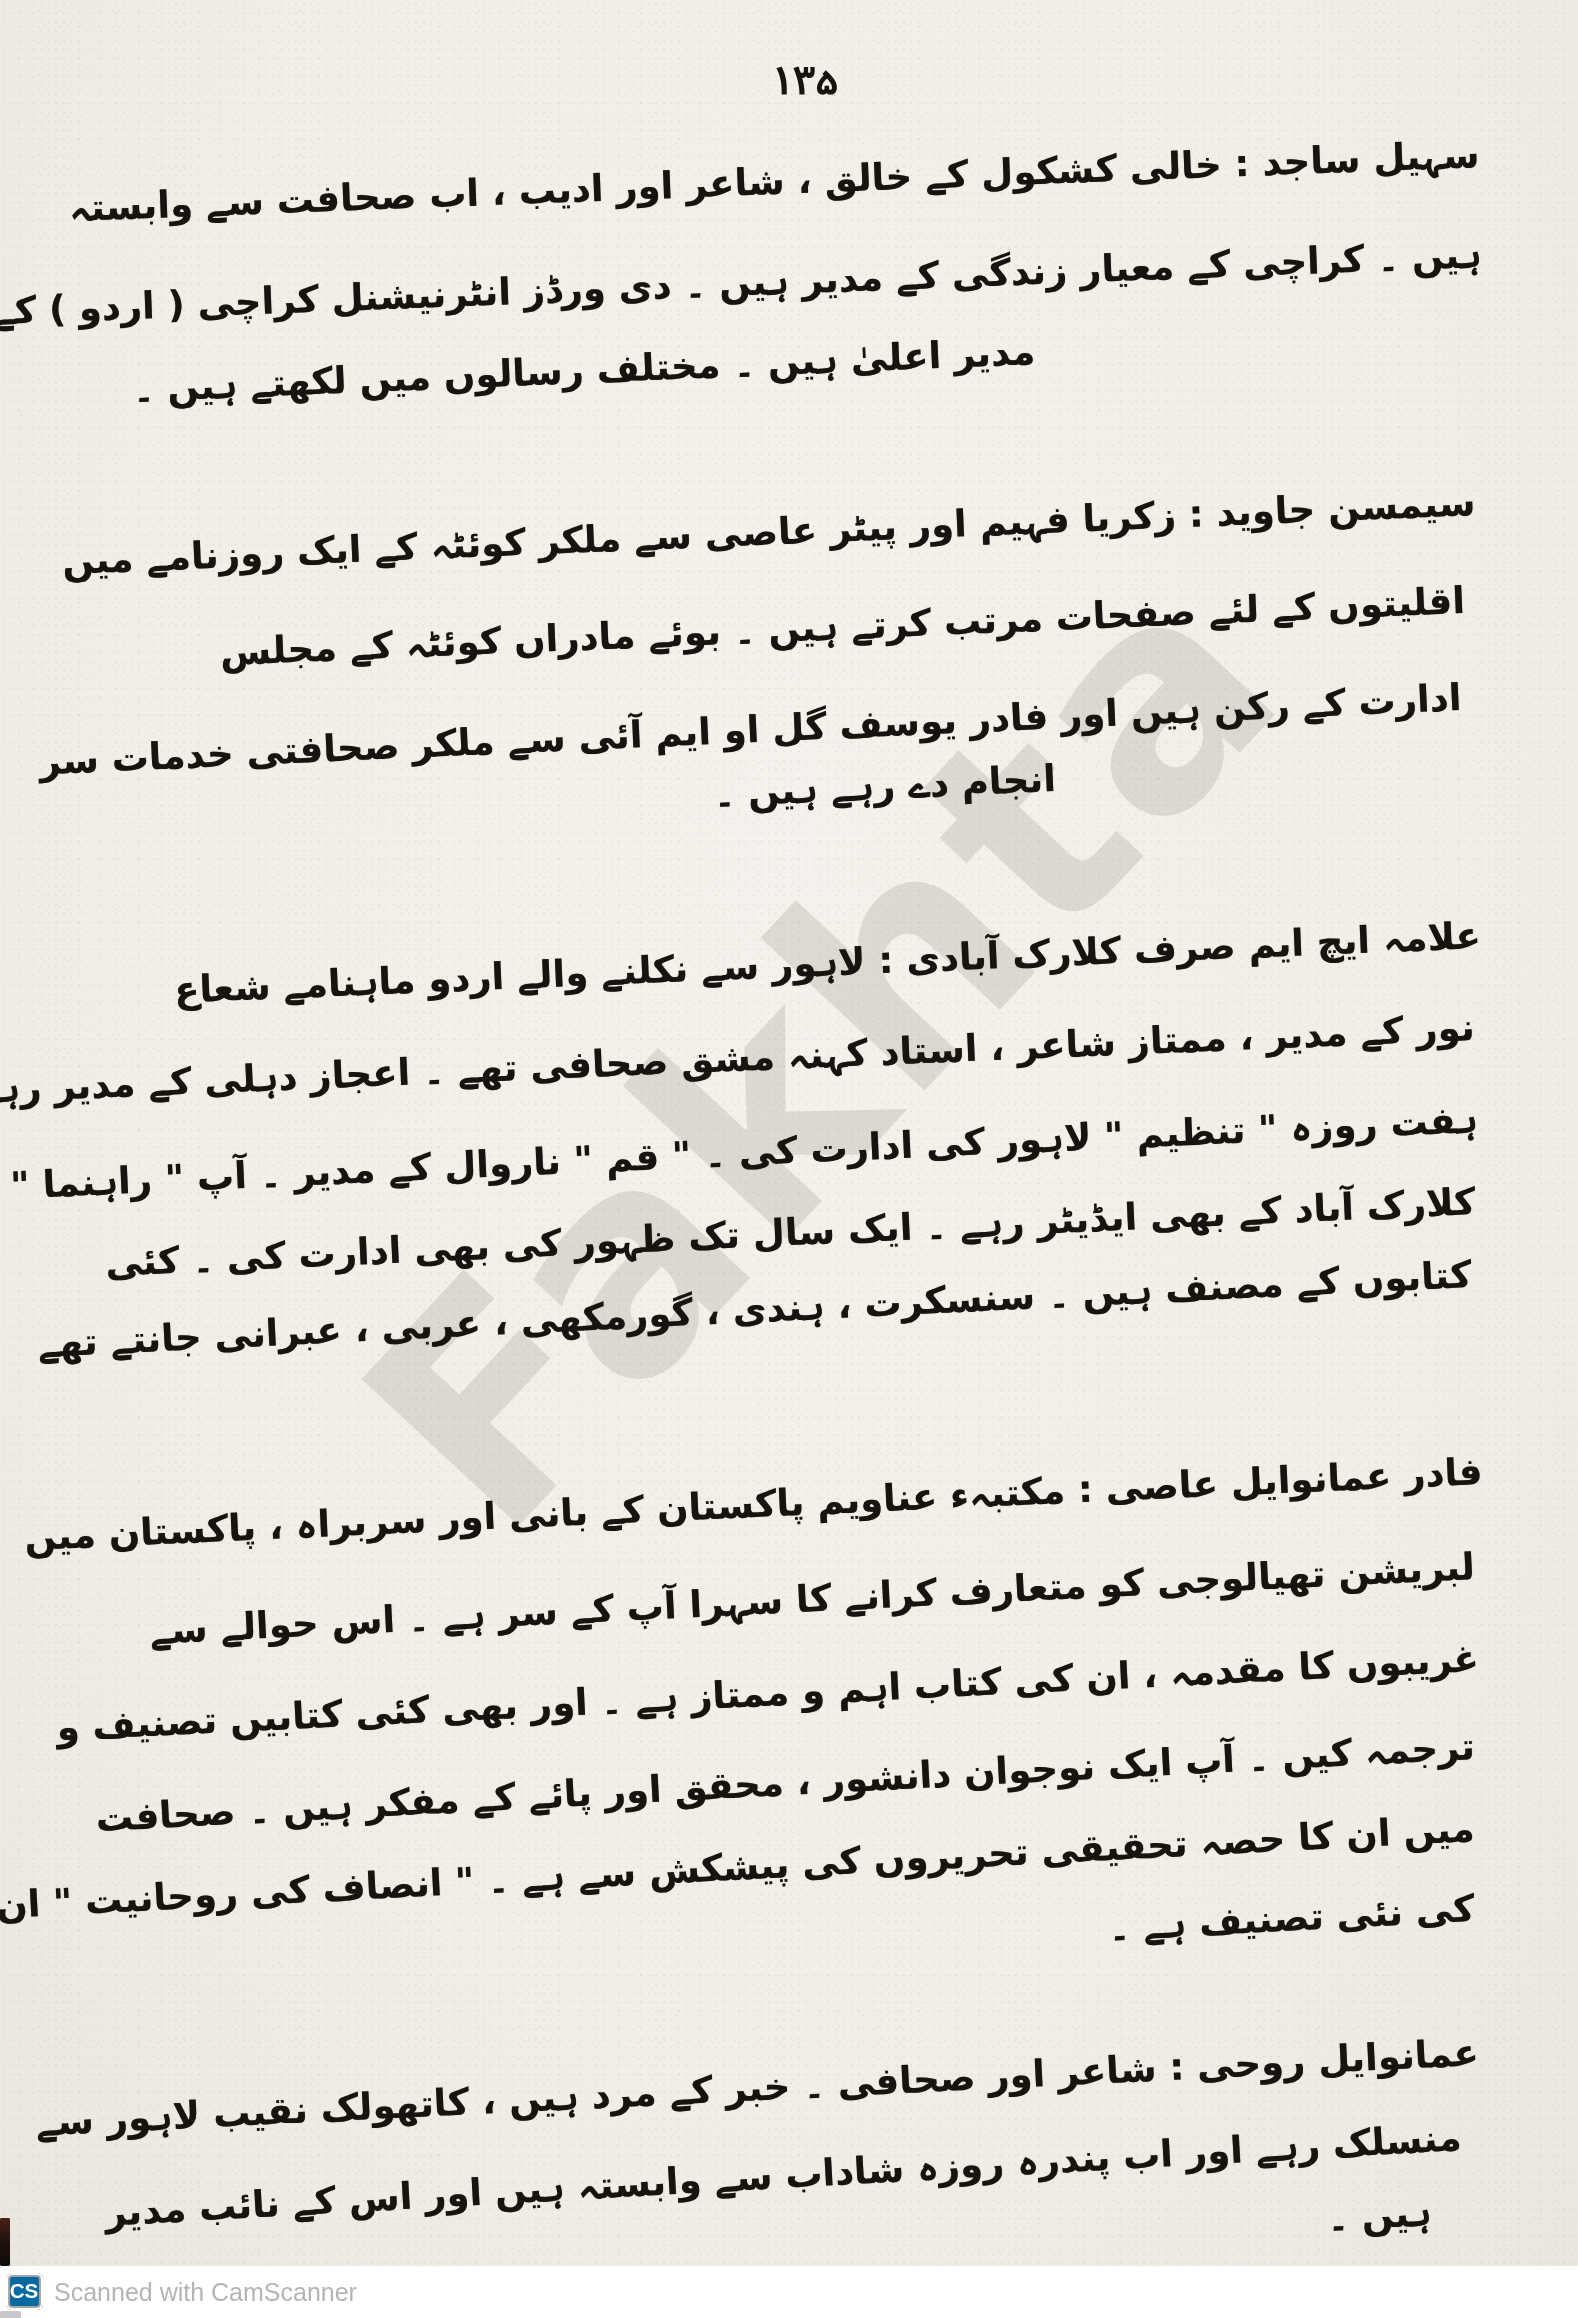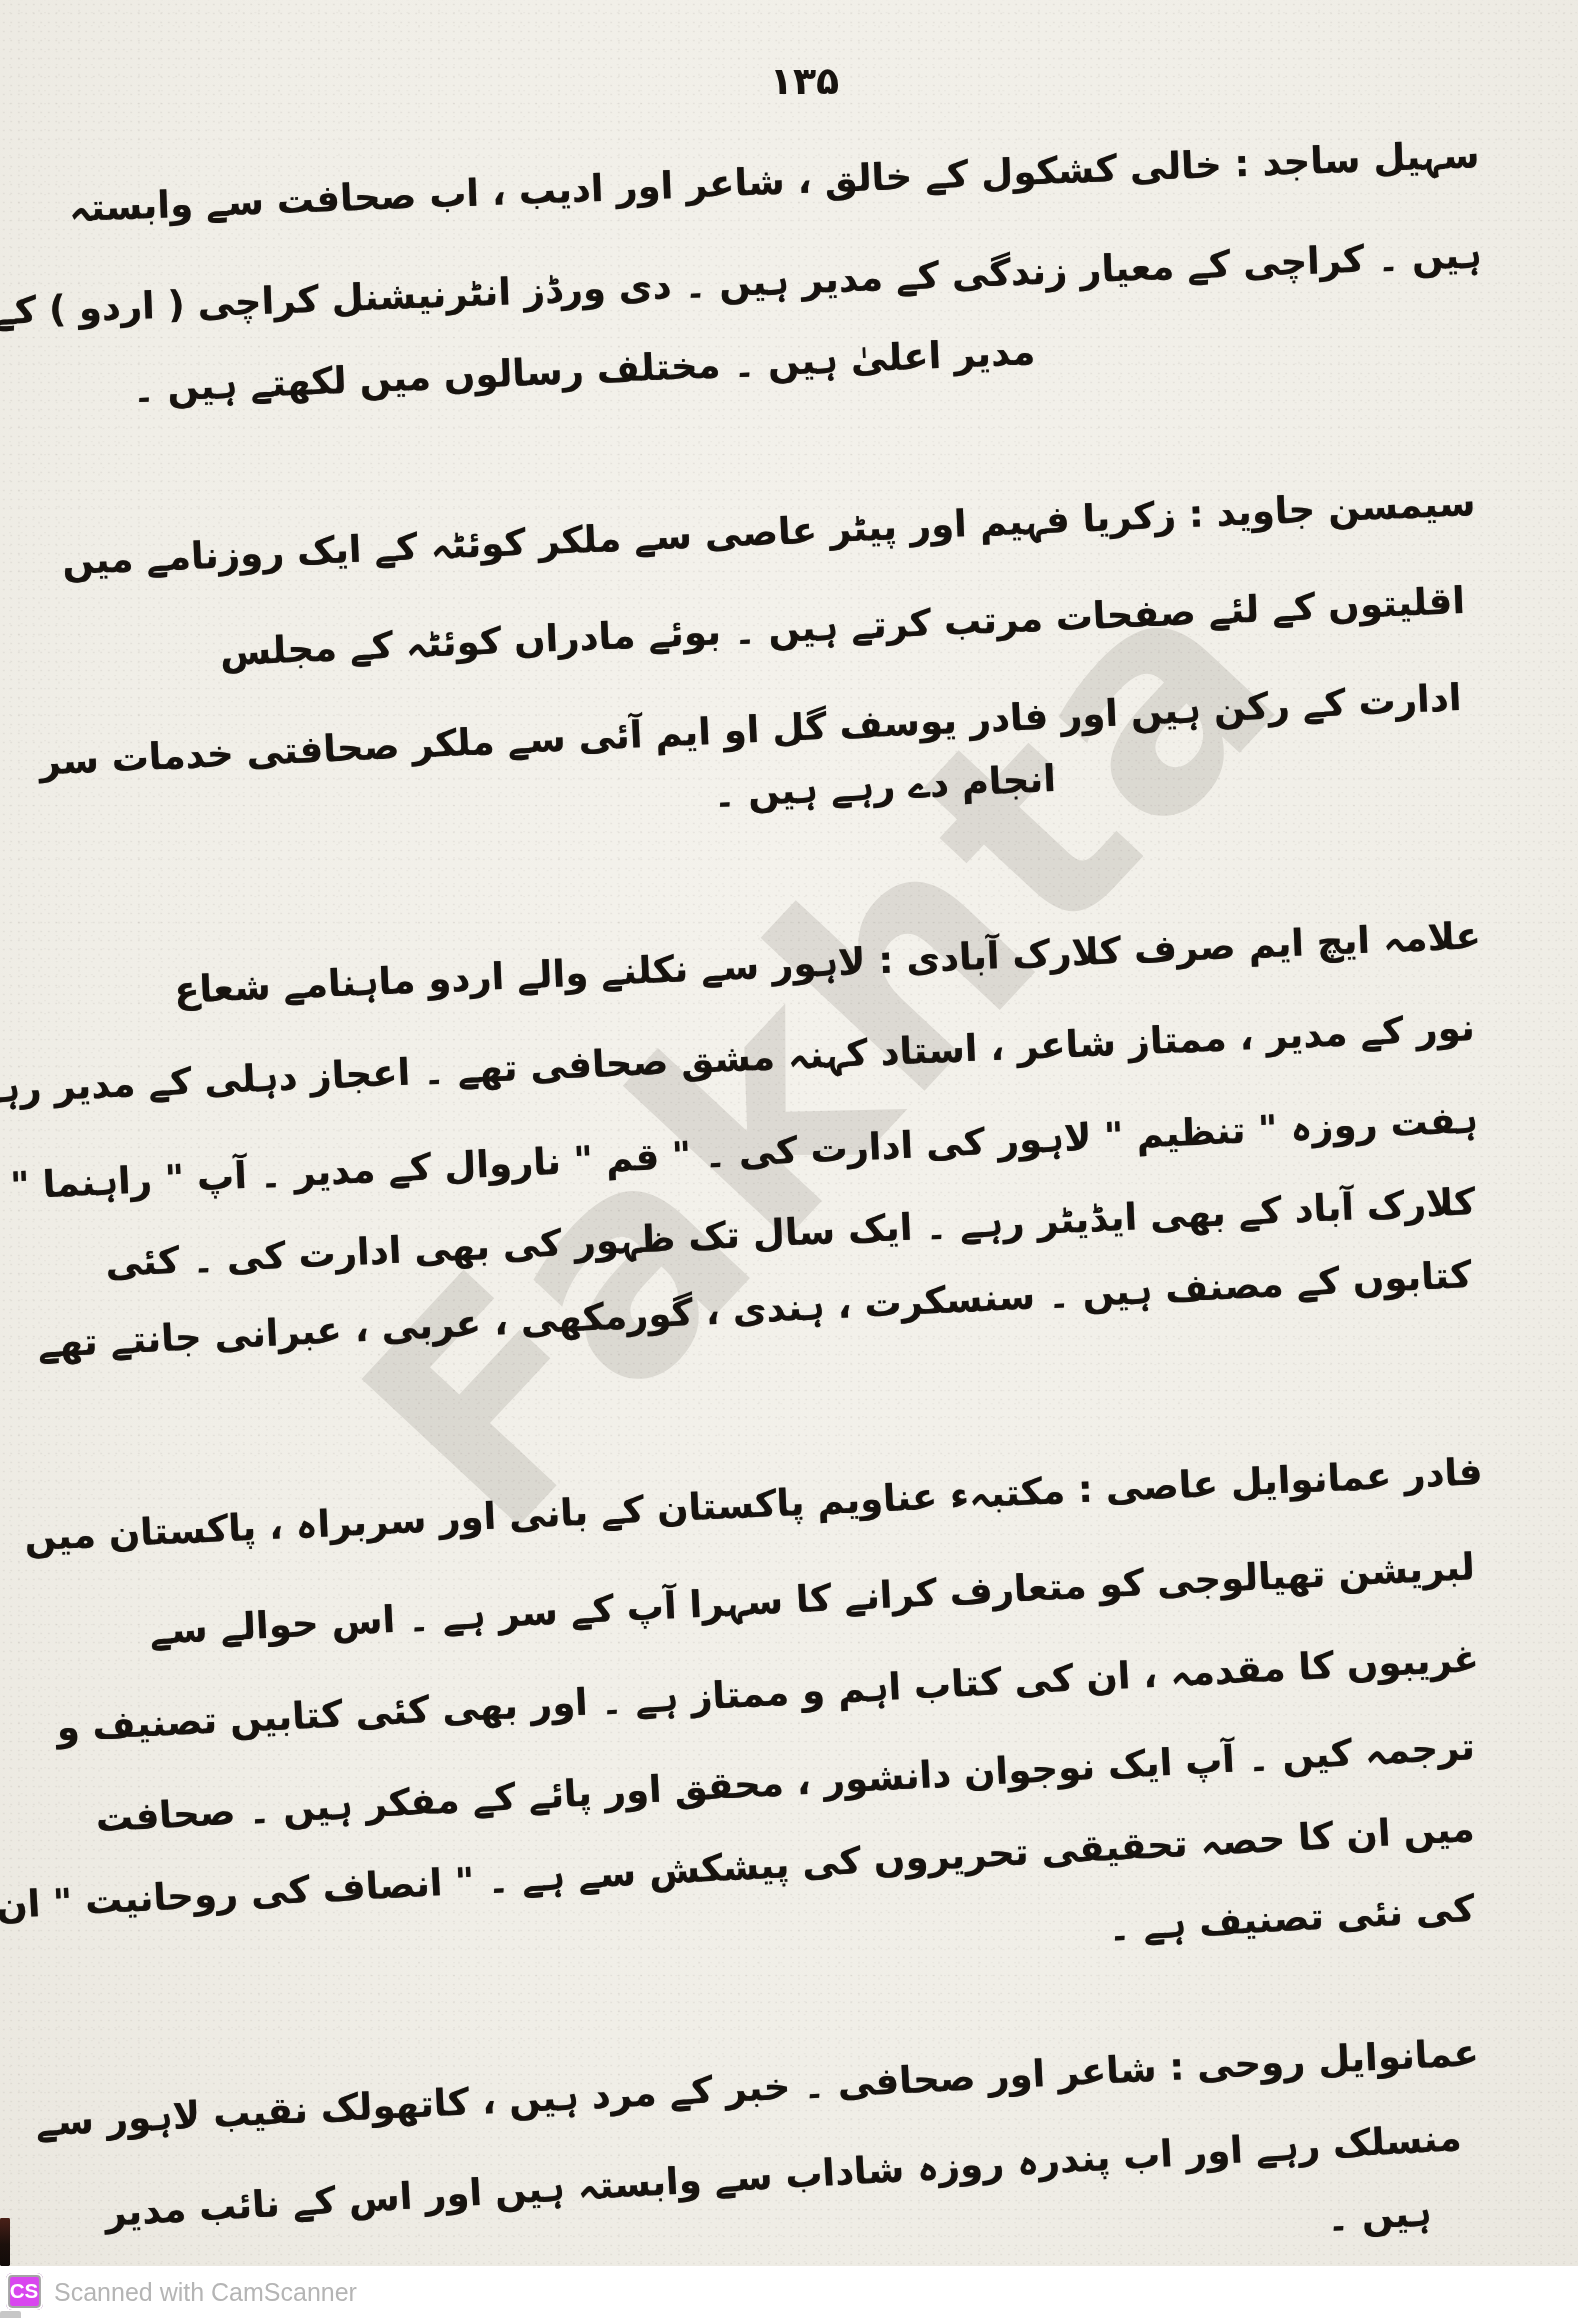--- a/index.html
+++ b/index.html
@@ -30,20 +30,21 @@
     transform:rotate(-47deg);
     font-weight:bold;font-size:295px;letter-spacing:0.02em;
     color:rgba(72,63,52,0.13);
     user-select:none;white-space:nowrap;
   }
   
   .pagenum{
     position:absolute;top:59px;left:760px;width:89px;
     font-size:38px;font-weight:bold;color:#17130f;text-align:center;
     direction:rtl;
+    font-family:Liberation Serif, serif;
   }
   
   .line{
     position:absolute;
     direction:rtl;unicode-bidi:plaintext;white-space:nowrap;
     font-weight:bold;font-size:37px;line-height:1.25;
     color:#17130f;text-shadow:0 0 0.7px rgba(20,15,10,0.55);
     transform-origin:100% 50%;
   }
   
@@ -52,21 +53,21 @@
     background:linear-gradient(180deg,#4a2018 0%, #1c100c 55%, #120b09 100%);
     border-radius:1.4px;
   }
   
   .footer{
     position:absolute;left:0;top:2266px;width:1578px;height:53px;
     background:#ffffff;
   }
   .cs-logo{
     position:absolute;left:5.5px;top:6.9px;width:37px;height:37px;
-    background:#d946ef;border-radius:6.2px;
+    background:#0369a1;border-radius:6.2px;
     display:flex;align-items:center;justify-content:center;
     color:#ffffff;font-weight:bold;font-size:20.6px;
     font-family:"Liberation Sans",sans-serif;
     box-shadow:inset 0 0 0 2.1px #ffffff, inset 0 0 0 4.1px #a4a4a4;
   }
   .cs-logo-fragment{
     position:absolute;left:0px;top:45px;width:20.6px;height:7.5px;
     background:#c7c7c7;border-radius:2.1px 2.1px 0 0;
   }
   .cs-text{

